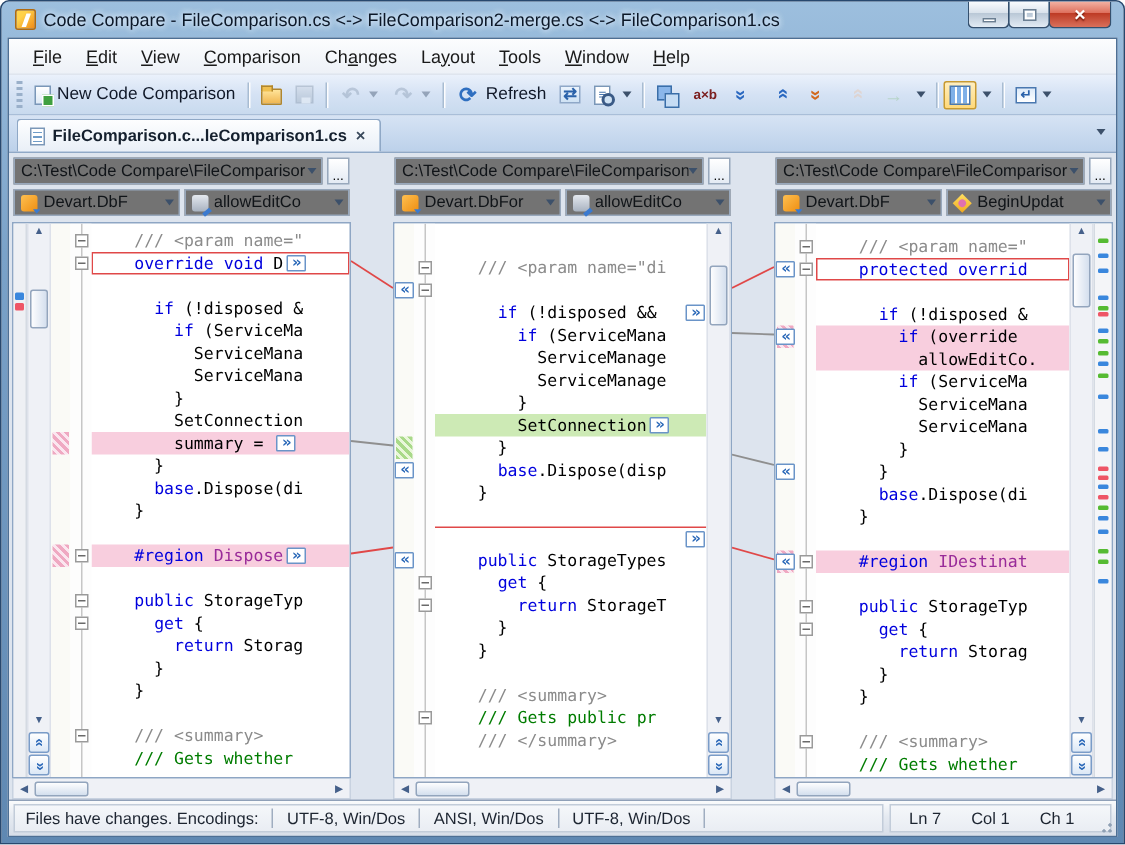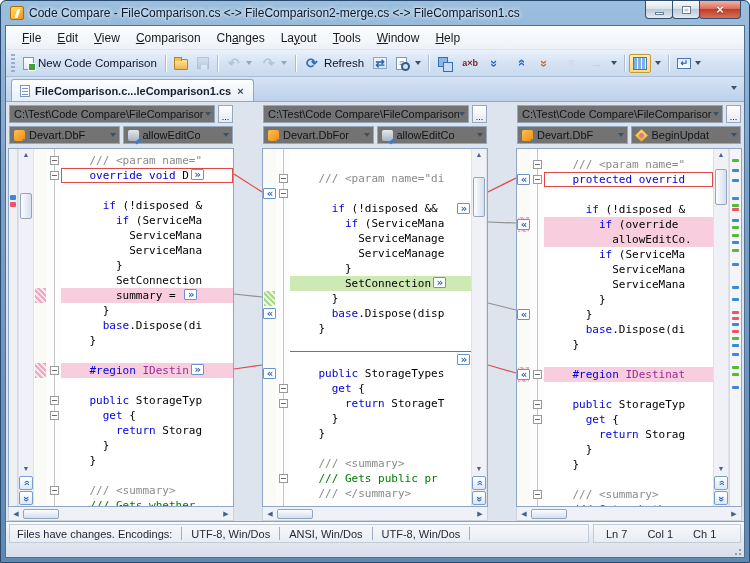--- a/index.html
+++ b/index.html
@@ -102,21 +102,21 @@
 .mico{display:inline-flex;align-items:center;justify-content:center;width:13px;height:11px;border:1px solid #6a94c8;border-radius:1px;background:#fff;color:#2a68b8;font-weight:bold;font-size:10px;line-height:9px;letter-spacing:-1px;vertical-align:1px;margin-left:2px;font-family:"DejaVu Sans",sans-serif}
 .mico-edge{position:absolute;right:1px;top:2px;margin:0}
 .mico-marg{position:absolute;left:0;margin:0}
 .hatch{position:absolute;left:1px;width:11px;height:15px}
 .hatch-del{background:repeating-linear-gradient(45deg,#efa9c2 0 2px,#fbe6ef 2px 4px)}
 .hatch-ins{background:repeating-linear-gradient(45deg,#a9d989 0 2px,#e9f7da 2px 4px)}
 .hscroll{height:14px;flex:none;background:#eff1f6;border:1px solid #c8d2e0;border-top:none;display:flex;align-items:center;gap:1px;padding:0 1px}
 .hs-arrow{width:12px;font-size:7px;color:#45608a;text-align:center;flex:none}
 .hthumb{width:36px;height:10px;border:1px solid #93a5bd;border-radius:2px;background:linear-gradient(#fdfdfe,#d4dfee);flex:none}
 .hs-fill{flex:1}
-.statusbar{height:36px;flex:none;background:linear-gradient(#fafbfc,#e5eaf1 45%,#d7dee8);border-top:1px solid #8fa0b8;display:flex;align-items:flex-start;font-size:11px;color:#1c2430;padding:2px 3px;position:relative}
+.statusbar{height:24px;flex:none;background:linear-gradient(#fafbfc,#e5eaf1 45%,#d7dee8);border-top:1px solid #8fa0b8;display:flex;align-items:center;font-size:11px;color:#1c2430;padding:2px 3px;position:relative}
 .sb-left{flex:1;display:flex;align-items:center;height:19px;border:1px solid #c2ccd9;background:linear-gradient(#f5f7fa,#e9edf3);padding:0 7px;white-space:nowrap;overflow:hidden}
 .sb-div{width:1px;height:13px;background:#9fadc0;margin:0 9px;flex:none}
 .sb-right{width:148px;flex:none;display:flex;align-items:center;gap:20px;height:19px;border:1px solid #c2ccd9;background:linear-gradient(#f5f7fa,#e9edf3);margin-left:4px;padding:0 12px}
 .sb-grip{position:absolute;right:1px;bottom:2px;width:9px;height:9px;background:radial-gradient(circle at 2px 8px,#8fa0b4 1px,rgba(0,0,0,0) 1.2px),radial-gradient(circle at 6px 8px,#8fa0b4 1px,rgba(0,0,0,0) 1.2px),radial-gradient(circle at 6px 4px,#8fa0b4 1px,rgba(0,0,0,0) 1.2px)}
 </style>
 </head>
 <body>
 
 <div class="window">
   <div class="titlebar">
@@ -290,21 +290,21 @@
               <div class="row"><span class="c-pl">        </span><span class="c-kw">if</span><span class="c-pl"> (ServiceMa</span></div>
               <div class="row"><span class="c-pl">          ServiceMana</span></div>
               <div class="row"><span class="c-pl">          ServiceMana</span></div>
               <div class="row"><span class="c-pl">        }</span></div>
               <div class="row"><span class="c-pl">        SetConnection</span></div>
               <div class="row row-del"><span class="c-pl">        summary = </span><span class="mico ">»</span></div>
               <div class="row"><span class="c-pl">      }</span></div>
               <div class="row"><span class="c-pl">      </span><span class="c-kw">base</span><span class="c-pl">.Dispose(di</span></div>
               <div class="row"><span class="c-pl">    }</span></div>
               <div class="row"></div>
-              <div class="row row-del"><span class="c-kw">    #region</span><span class="c-rg"> IDestin</span><span class="mico ">»</span></div>
+              <div class="row row-del"><span class="c-kw">    #region</span><span class="c-rg"> Dispose</span><span class="mico ">»</span></div>
               <div class="row"></div>
               <div class="row"><span class="c-kw">    public</span><span class="c-pl"> StorageTyp</span></div>
               <div class="row"><span class="c-pl">      </span><span class="c-kw">get</span><span class="c-pl"> {</span></div>
               <div class="row"><span class="c-pl">        </span><span class="c-kw">return</span><span class="c-pl"> Storag</span></div>
               <div class="row"><span class="c-pl">      }</span></div>
               <div class="row"><span class="c-pl">    }</span></div>
               <div class="row"></div>
               <div class="row"><span class="c-doc">    /// &lt;summary&gt;</span></div>
               <div class="row"><span class="c-grn">    /// Gets whether</span></div>
             </div>

